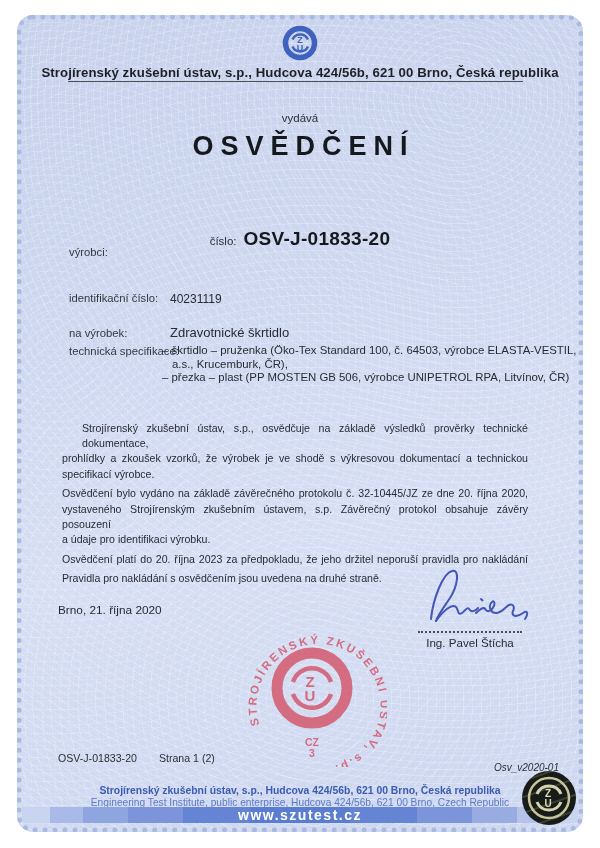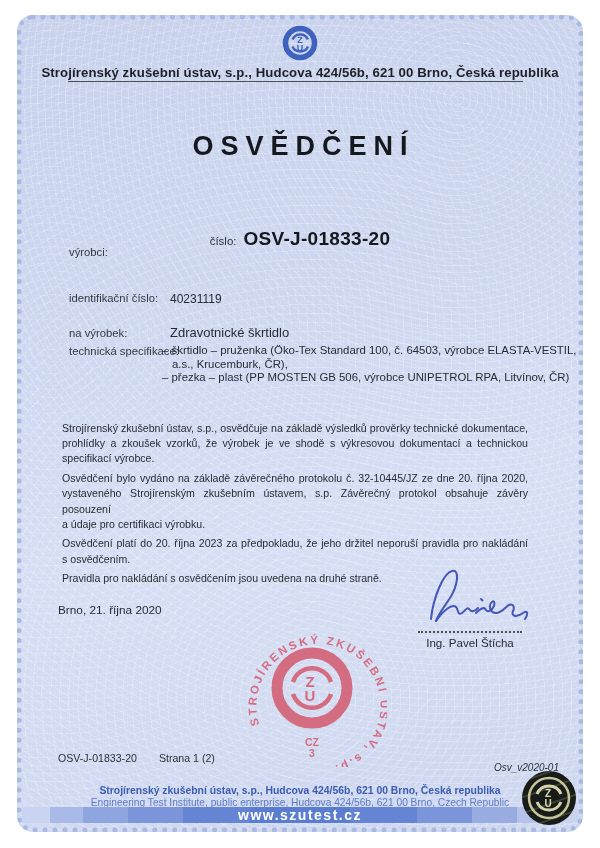--- a/index.html
+++ b/index.html
@@ -78,20 +78,21 @@
     <circle cx="20" cy="20" r="14.5" fill="none" stroke="#3f62be" stroke-width="5.5"></circle>
     <path d="M 12.5 16.5 A 8.5 8.5 0 0 1 28 16.5" fill="none" stroke="#3f62be" stroke-width="2.4"></path>
     <path d="M 28 23.5 A 8.5 8.5 0 0 1 12.5 23.5" fill="none" stroke="#3f62be" stroke-width="2.4"></path>
     <text x="20" y="19.5" text-anchor="middle" font-size="9" font-weight="bold" fill="#3f62be">Z</text>
     <text x="20" y="28" text-anchor="middle" font-size="9" font-weight="bold" fill="#3f62be">U</text>
   </svg>
 
   <div class="abs centered hdr-address">Strojírenský zkušební ústav, s.p., Hudcova 424/56b, 621 00 Brno, Česká republika</div>
   <div class="abs hdr-underline"></div>
 
+  <div class="abs centered vydava">vydává</div>
   <div class="abs centered cert-title">OSVĚDČENÍ</div>
   <div class="abs centered cislo-row">
     <span class="cislo-lbl">číslo:</span>
     <span class="cislo-val">OSV-J-01833-20</span>
   </div>
 
   <div class="abs lbl" style="top:231px;">výrobci:</div>
   <div class="abs lbl" style="top:277px;">identifikační číslo:</div>
   <div class="abs valcol" style="top:276.5px;">40231119</div>
 
@@ -99,32 +100,31 @@
   <div class="abs product-val" style="top:310px;">Zdravotnické škrtidlo</div>
   <div class="abs lbl" style="top:330px;">technická specifikace:</div>
   <div class="abs speccol" style="top:329px;">
     <div>– škrtidlo – pruženka (Öko-Tex Standard 100, č. 64503, výrobce ELASTA-VESTIL,</div>
     <div class="spec-indent">a.s., Krucemburk, ČR),</div>
     <div>– přezka – plast (PP MOSTEN GB 506, výrobce UNIPETROL RPA, Litvínov, ČR)</div>
   </div>
 
   <div class="abs bodyblock">
     <p>
-      <span class="jline" style="display:block;">Strojírenský zkušební ústav, s.p., osvědčuje na základě výsledků prověrky technické dokumentace,</span>
+      <span class="jline" style="display:block;margin-left:20px;">Strojírenský zkušební ústav, s.p., osvědčuje na základě výsledků prověrky technické dokumentace,</span>
       <span class="jline" style="display:block;">prohlídky a zkoušek vzorků, že výrobek je ve shodě s výkresovou dokumentací a technickou</span>
       <span style="display:block;">specifikací výrobce.</span>
     </p>
     <p>
       <span class="jline" style="display:block;">Osvědčení bylo vydáno na základě závěrečného protokolu č. 32-10445/JZ ze dne 20. října 2020,</span>
       <span class="jline" style="display:block;">vystaveného Strojírenským zkušebním ústavem, s.p. Závěrečný protokol obsahuje závěry posouzení</span>
-      <span style="display:block;">a údaje pro certifikaci výrobku.</span>
+      <span style="display:block;">a údaje pro identifikaci výrobku.</span>
     </p>
     <p>
       <span class="jline" style="display:block;">Osvědčení platí do 20. října 2023 za předpokladu, že jeho držitel neporuší pravidla pro nakládání</span>
-      <span style="display:block;">s osvědčením.</span>
     </p>
     <p>
       <span style="display:block;">Pravidla pro nakládání s osvědčením jsou uvedena na druhé straně.</span>
     </p>
   </div>
 
   <div class="abs place-date">Brno, 21. října 2020</div>
 
   <svg class="abs sig-img" width="118" height="66" viewBox="0 0 118 66">
     <g fill="none" stroke="#4456b8" stroke-width="2" stroke-linecap="round">

